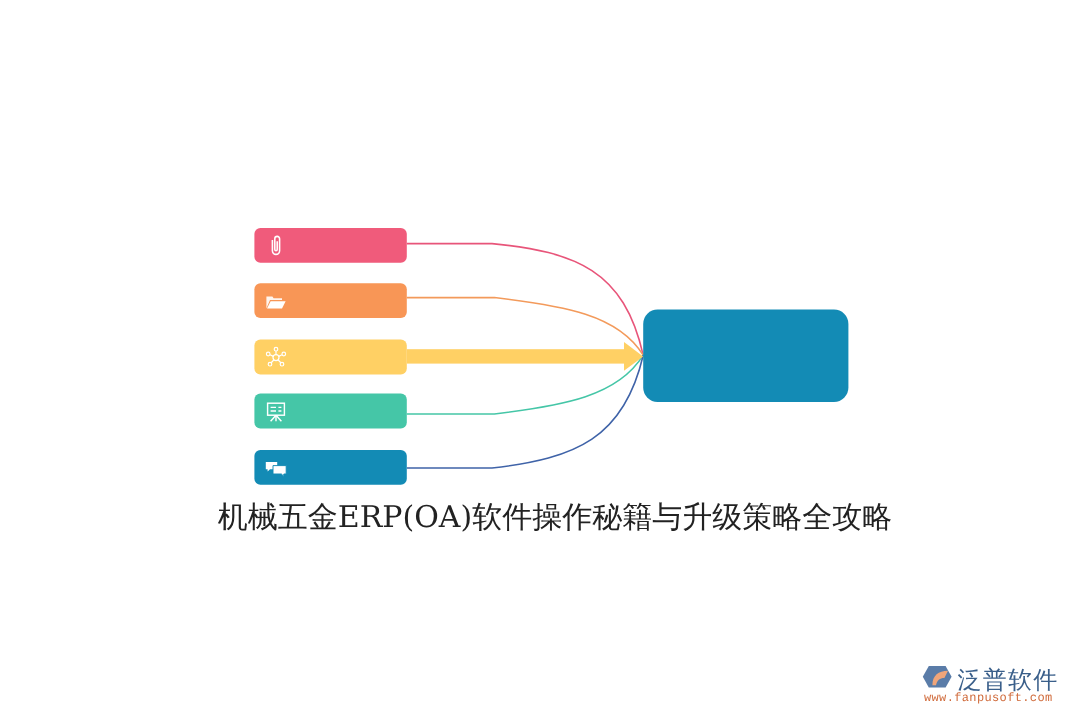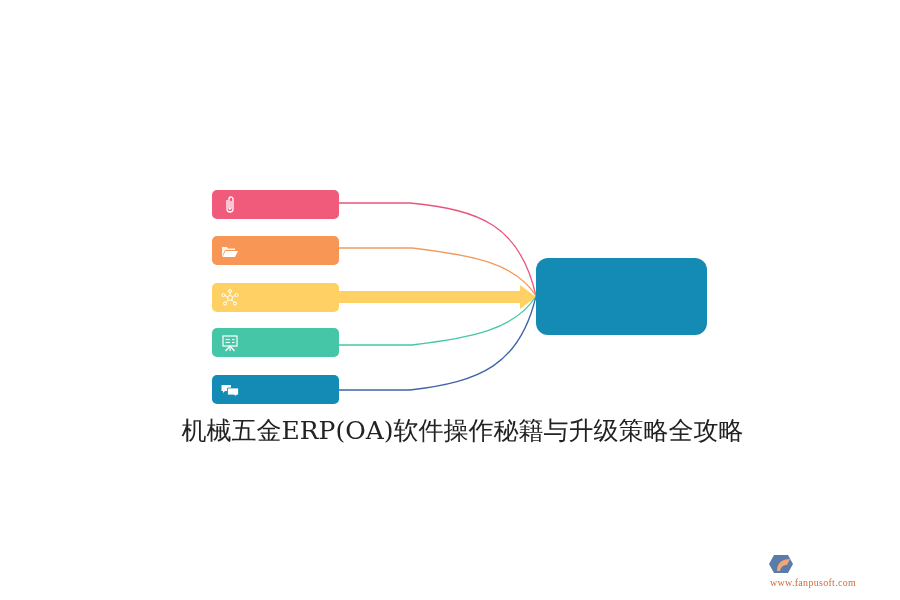--- a/index.html
+++ b/index.html
@@ -4,21 +4,21 @@
   <style>
     html, body { margin: 0; padding: 0; background: #ffffff; }
     body { width: 900px; height: 600px; position: relative; overflow: hidden; font-family: "DejaVu Serif", "Liberation Serif", serif; }
     .node { position: absolute; left: 212px; width: 127px; height: 29px; border-radius: 5px; }
     .node .icon { position: absolute; left: 8px; top: 5px; width: 20px; height: 20px; }
     .center-node { position: absolute; left: 536px; top: 258px; width: 171px; height: 77px; border-radius: 12px; background: #138bb5; }
     svg.links { position: absolute; left: 0; top: 0; }
     .title { position: absolute; left: 0; width: 925px; top: 414px; text-align: center; font-size: 25px; color: #222; letter-spacing: 0px; }
     .logo { position: absolute; left: 768px; top: 553px; width: 125px; height: 40px; }
     .logo-cn { position: absolute; left: 30px; top: 0px; font-family: "DejaVu Sans", sans-serif; font-size: 20px; color: #3a5f8a; letter-spacing: 1px; }
-    .logo-url { position: absolute; left: 2px; top: 24px; font-family: Liberation Serif, serif; font-size: 10px; color: #d06a3a; letter-spacing: 0.3px; }
+    .logo-url { position: absolute; left: 2px; top: 24px; font-family: Liberation Mono, monospace; font-size: 10px; color: #d06a3a; letter-spacing: 0.3px; }
     .logo-mark { position: absolute; left: 0; top: 0; width: 26px; height: 22px; }
   </style>
 </head>
 <body>
 
 <svg class="links" width="900" height="600">
   <path d="M339 203 L410 203 C480 210 520 225 536 296" stroke="#e8557a" stroke-width="1.3" fill="none"></path>
   <path d="M339 248 L412 248 C470 255 515 262 536 296" stroke="#f39a5b" stroke-width="1.3" fill="none"></path>
   <path d="M339 345 L412 345 C470 338 515 330 536 296" stroke="#45c6a7" stroke-width="1.3" fill="none"></path>
   <path d="M339 390 L410 390 C480 382 520 365 536 296" stroke="#3f63a8" stroke-width="1.3" fill="none"></path>
@@ -79,14 +79,15 @@
 
 <div class="center-node"></div>
 
 <div class="title">机械五金ERP(OA)软件操作秘籍与升级策略全攻略</div>
 
 <div class="logo">
   <svg class="logo-mark" viewBox="0 0 26 22">
     <polygon points="6,2 20,2 25,11 20,20 6,20 1,11" fill="#5a7ca8"></polygon>
     <path d="M9 18 C9 10 14 6 22 6 L19 12 C15 12 13 14 12 18 Z" fill="#f0a57a"></path>
   </svg>
+  <div class="logo-cn">泛普软件</div>
   <div class="logo-url">www.fanpusoft.com</div>
 </div>
 
 </body></html>

